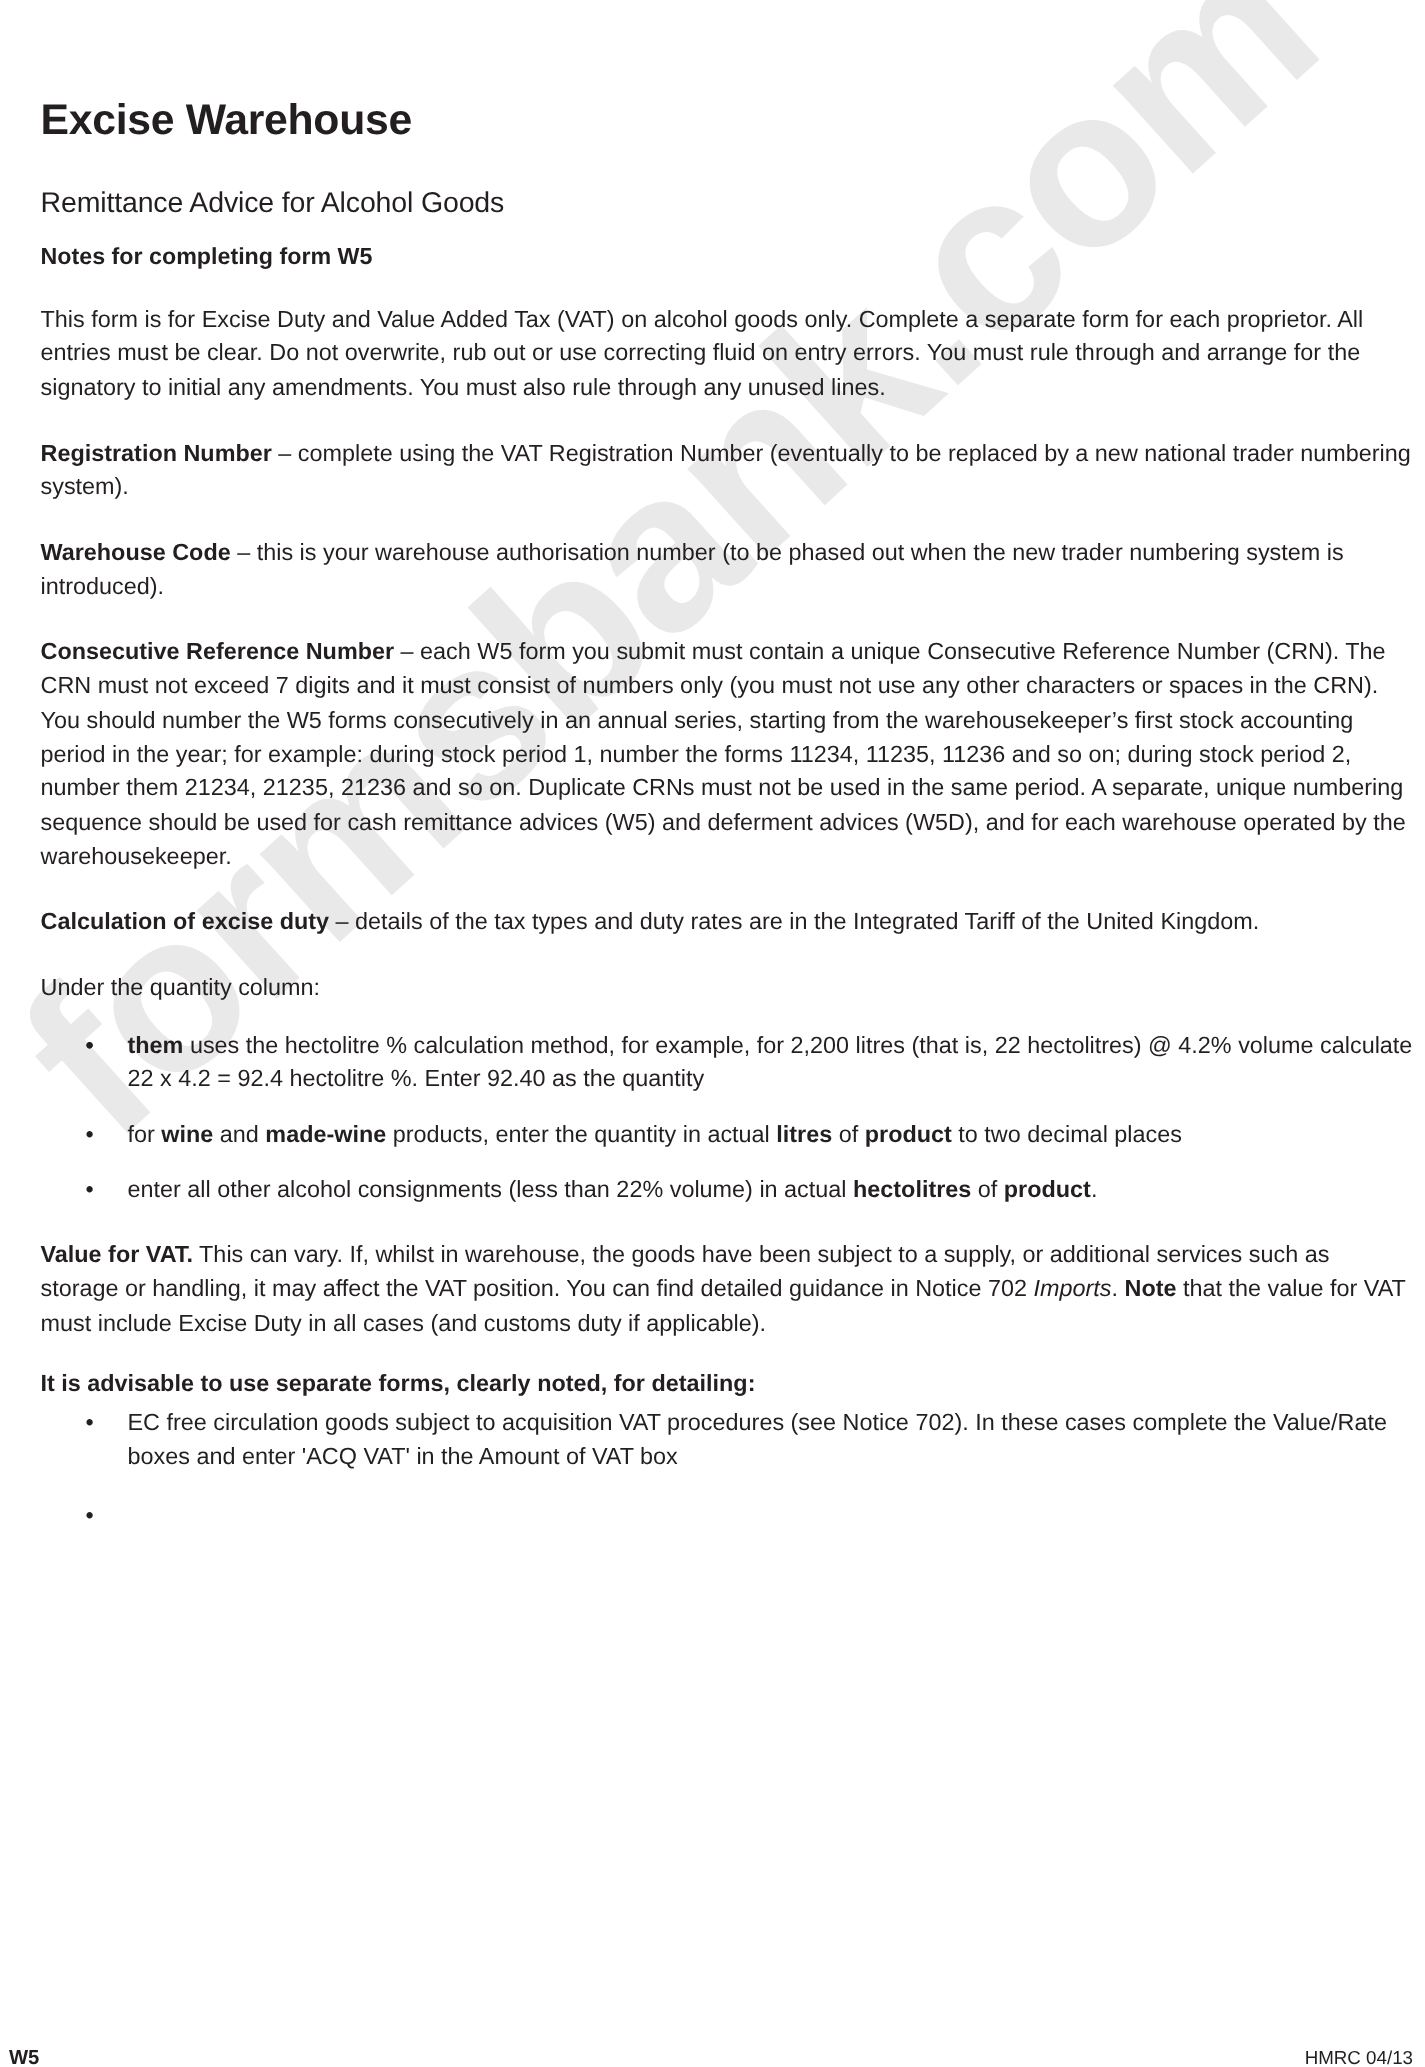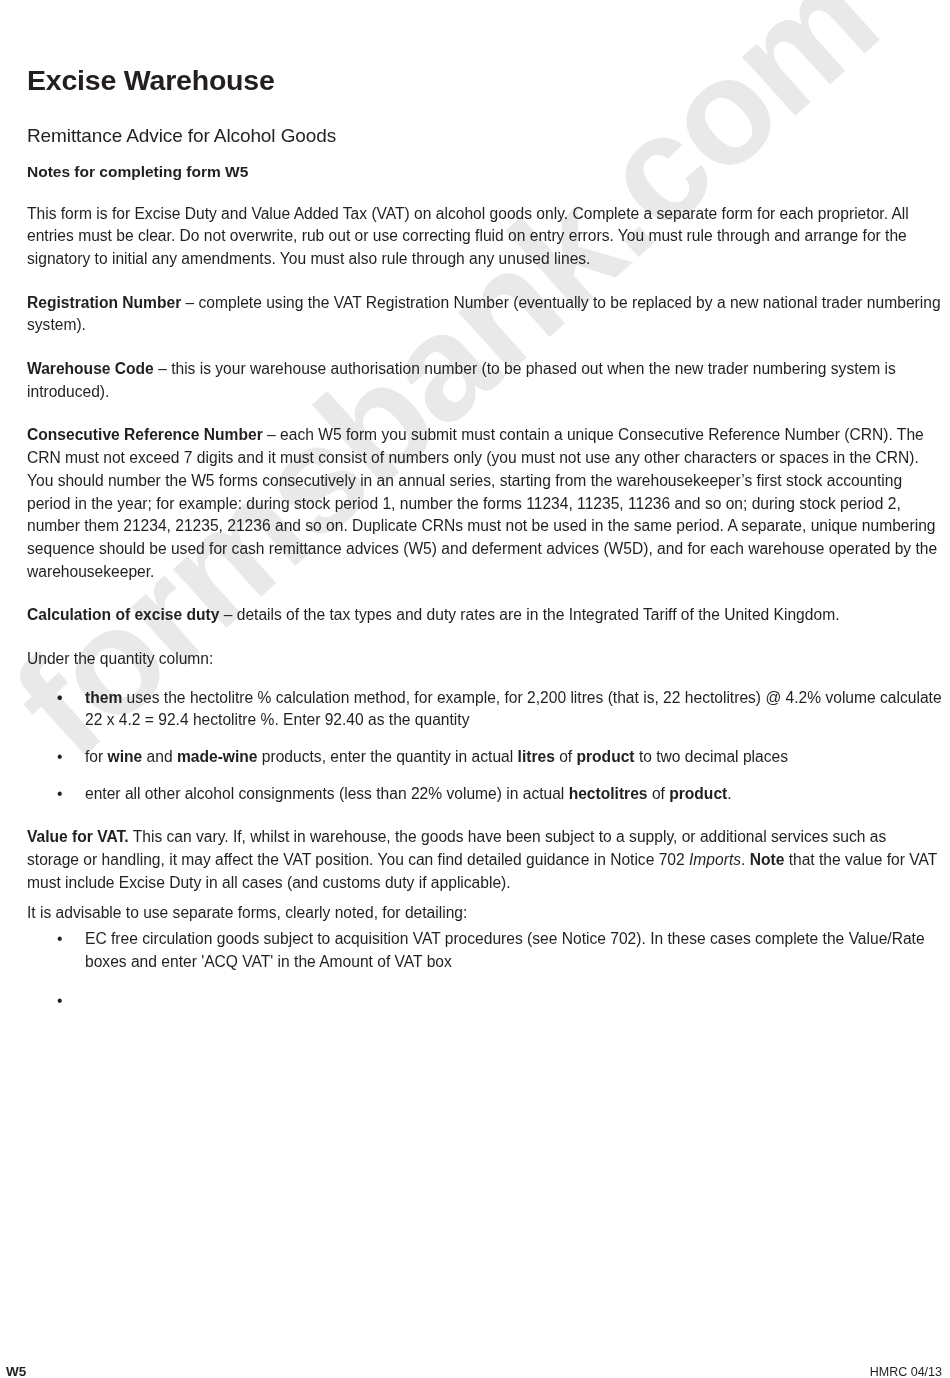--- a/index.html
+++ b/index.html
@@ -78,21 +78,22 @@
     line-height: 1.2;
   }
 
   p.body-text {
     font-size: 15.6px;
     line-height: 1.455;
     margin: 21px 0 0 0;
     text-align: left;
   }
   p.body-text.tight {
-    margin-top: 8px;
+    margin-top: 18px;
+    font-weight: bold;
   }
 
   ul.bullet-list {
     list-style: none;
     margin: 16px 0 0 0;
     padding: 0;
   }
   ul.bullet-list li {
     position: relative;
     font-size: 15.6px;

